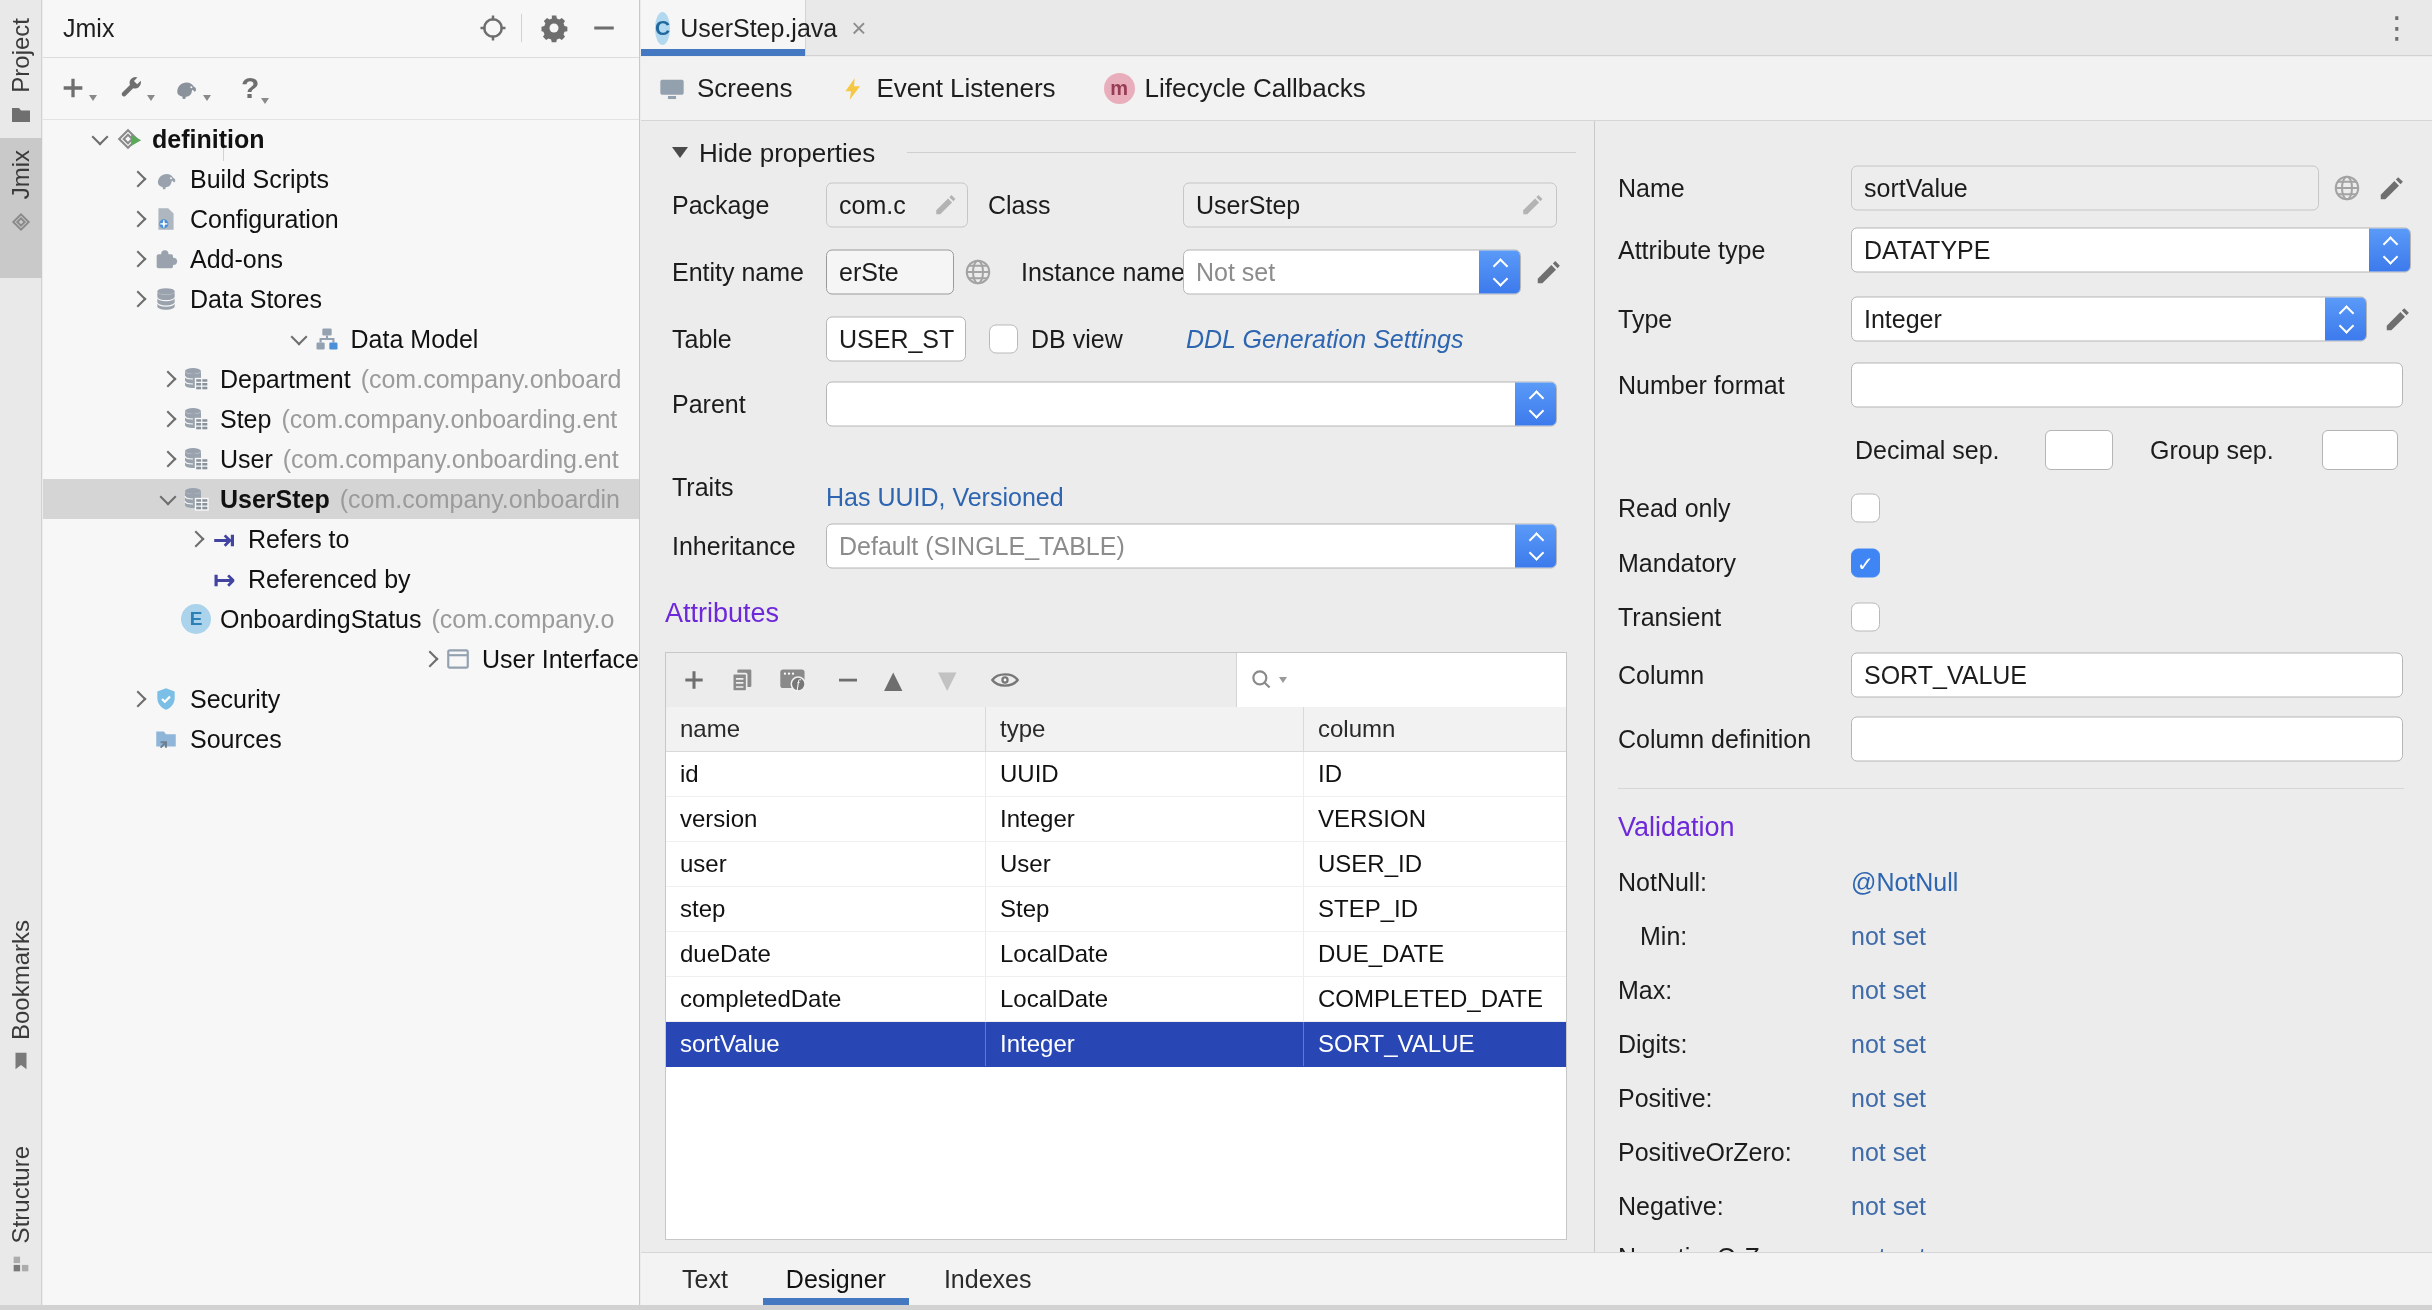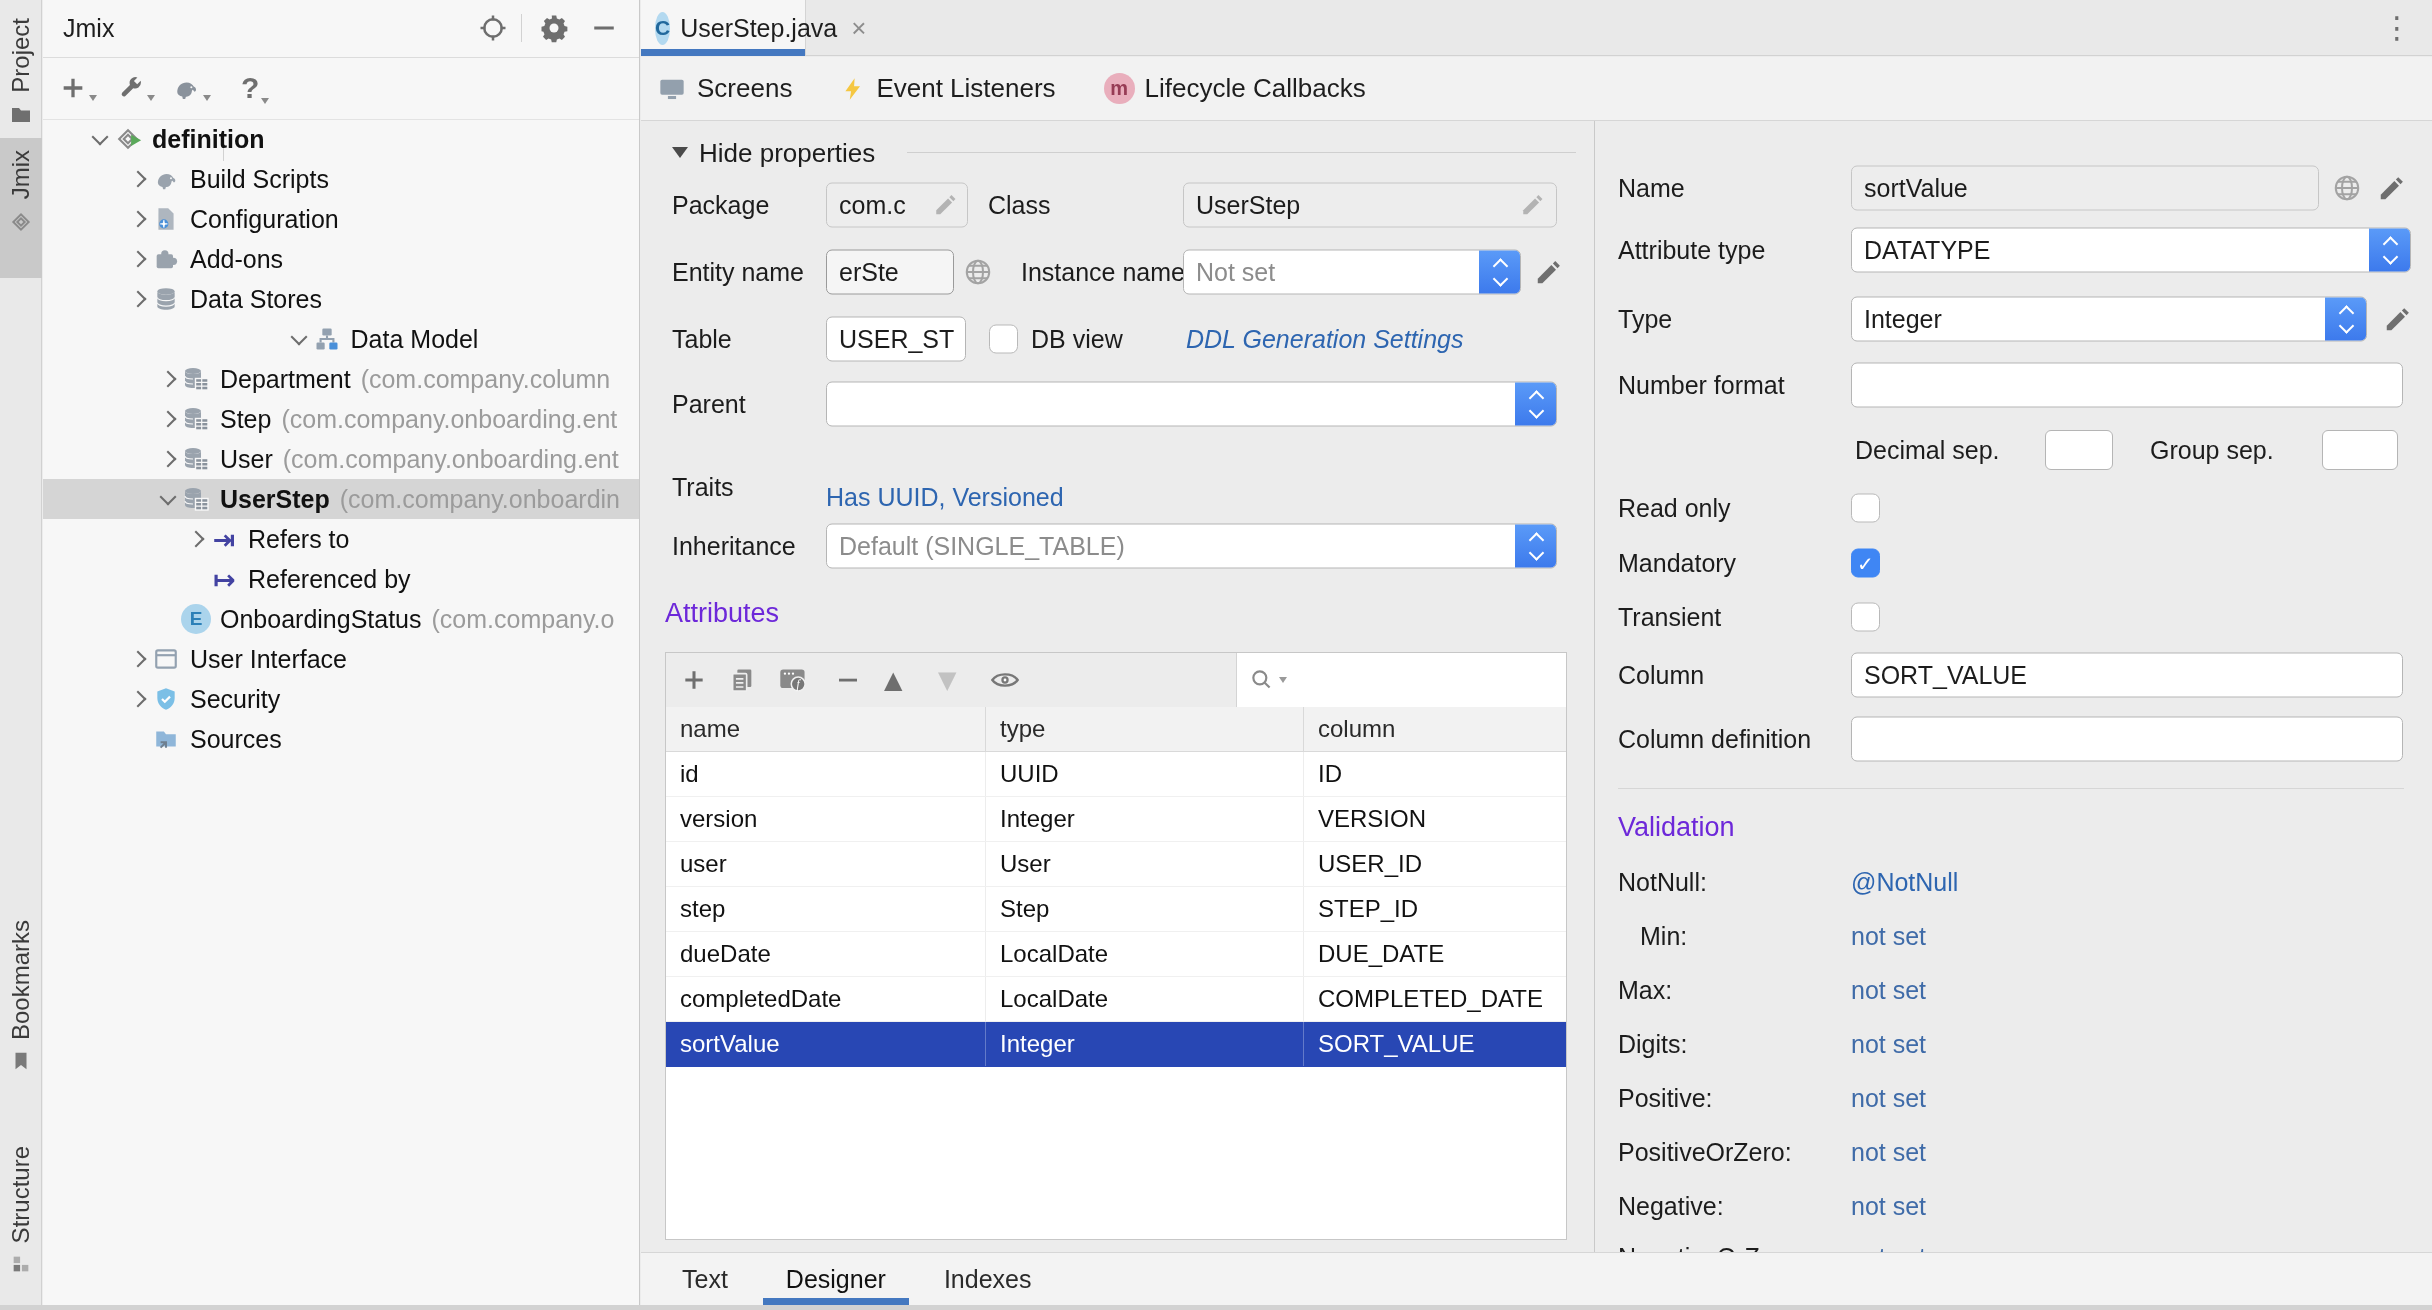--- a/index.html
+++ b/index.html
@@ -281,21 +281,21 @@
       <span class="ticon">
         <svg width="28" height="28" viewBox="0 0 28 28">
             <ellipse cx="11" cy="6" rx="8" ry="3" fill="#9aa3ad"></ellipse>
             <path d="M3 6v14c0 1.7 3.6 3 8 3s8-1.3 8-3V6c0 1.7-3.6 3-8 3S3 7.7 3 6z" fill="#9aa3ad"></path>
             <path d="M3 11c0 1.7 3.6 3 8 3M3 16c0 1.7 3.6 3 8 3" stroke="#f7f7f7" stroke-width="1.1" fill="none"></path>
             <rect x="13.5" y="13.5" width="12.5" height="11.5" fill="#8a939d" stroke="#f7f7f7" stroke-width="1.4"></rect>
             <path d="M19.7 13.5v11.5M13.5 17.3h12.5M13.5 21.1h12.5" stroke="#f7f7f7" stroke-width="1.2"></path>
           </svg>
       </span>
       <span class="tlabel">Department</span>
-      <span class="tsuffix">(com.company.column</span>
+      <span class="tsuffix">(com.company.onboard</span>
     </div>
 
     <div class="trow" style="padding-left:112px;">
       <span class="chevslot">
           <span class="tchev right"></span>
         </span>
       <span class="ticon">
         <svg width="28" height="28" viewBox="0 0 28 28">
             <ellipse cx="11" cy="6" rx="8" ry="3" fill="#9aa3ad"></ellipse>
             <path d="M3 6v14c0 1.7 3.6 3 8 3s8-1.3 8-3V6c0 1.7-3.6 3-8 3S3 7.7 3 6z" fill="#9aa3ad"></path>
@@ -356,21 +356,21 @@
     </div>
 
     <div class="trow" style="padding-left:138px;">
       <span class="ticon">
         <span class="badge" style="width:30px;height:30px;background:#abd4ec;color:#2b80b8;font-size:19px;">E</span>
       </span>
       <span class="tlabel">OnboardingStatus</span>
       <span class="tsuffix">(com.company.o</span>
     </div>
 
-    <div class="trow" style="padding-left:82px;">
+    <div class="trow" style="padding-left:82px;justify-content:flex-end;">
       <span class="chevslot">
           <span class="tchev right"></span>
         </span>
       <span class="ticon">
         <svg width="28" height="26" viewBox="0 0 24 24" fill="none" stroke="#93a1b0" stroke-width="2">
             <rect x="3" y="4" width="18" height="16" rx="1.5"></rect>
             <path d="M3 8.5h18"></path>
           </svg>
       </span>
       <span class="tlabel">User Interface</span>

